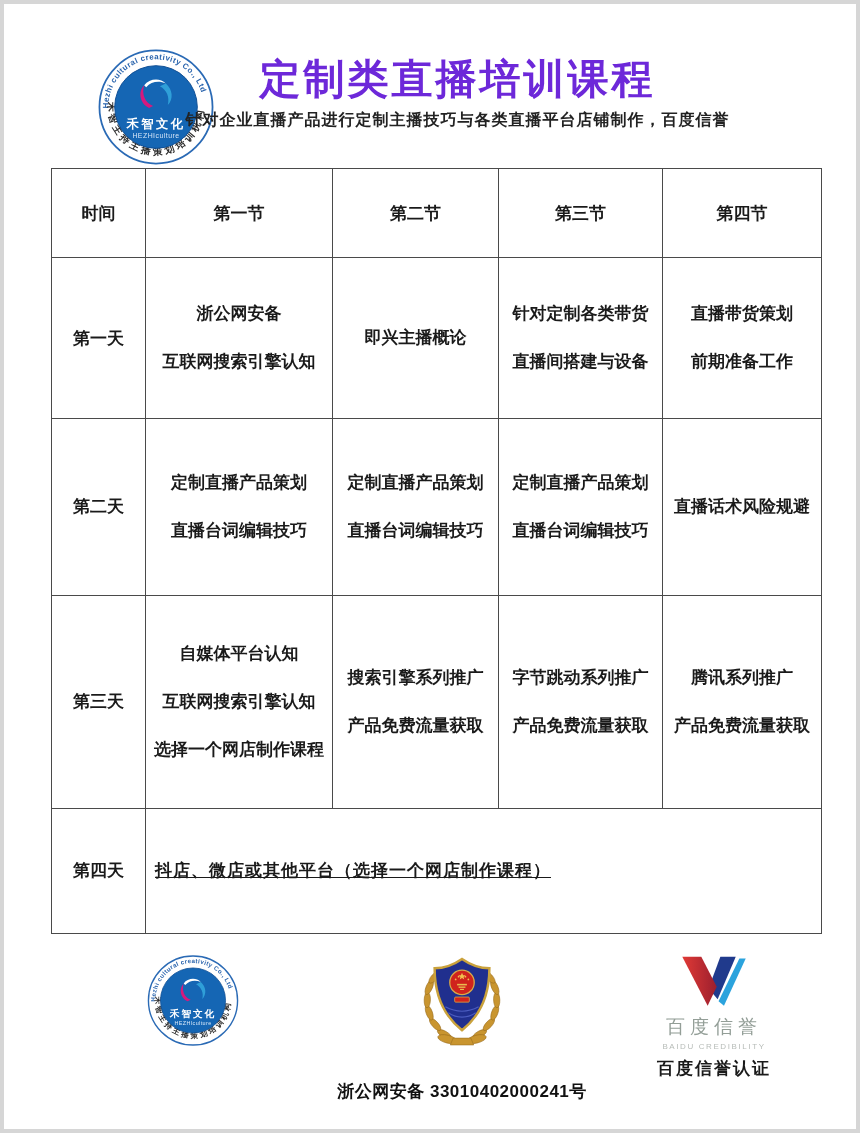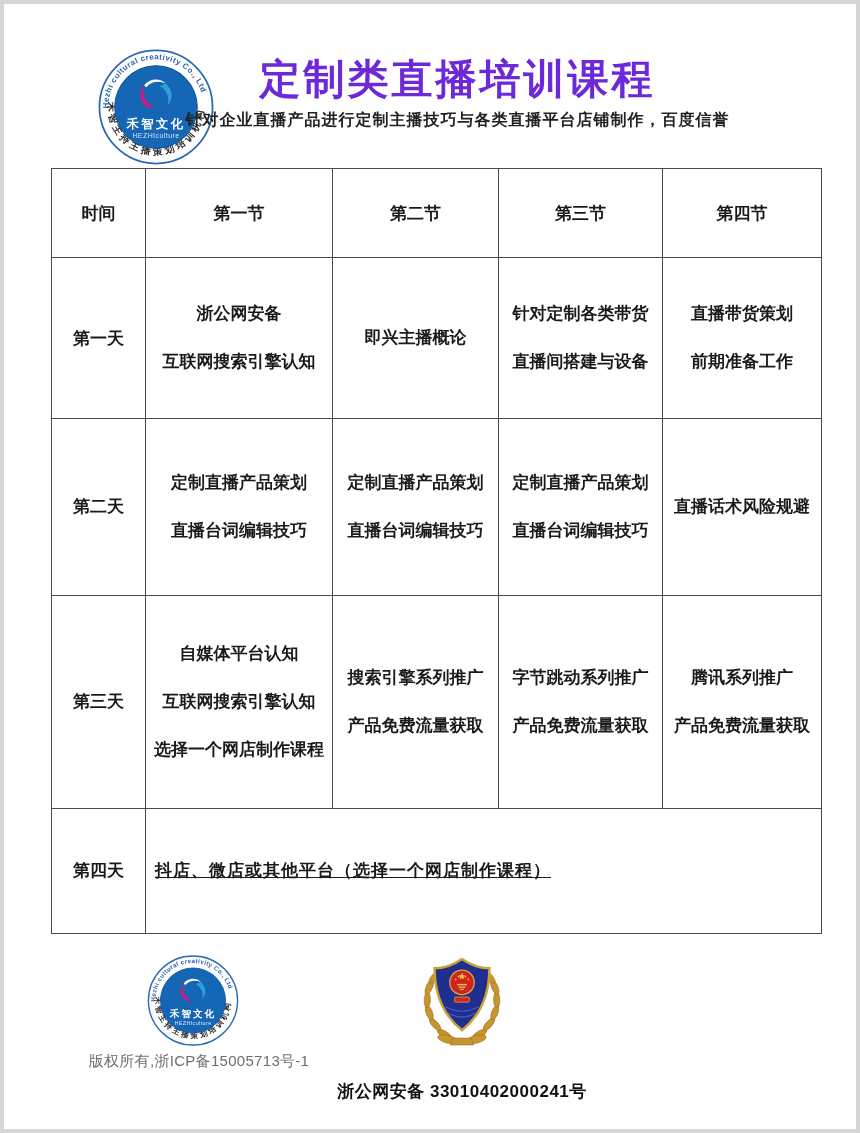--- a/index.html
+++ b/index.html
@@ -182,21 +182,20 @@
         <textPath href="#arcBottom2" startOffset="4%">禾智主持主播策划培训机构</textPath>
       </text>
       <circle cx="60" cy="60" r="42" fill="#1566b4" stroke="#0f4f95" stroke-width="1"></circle>
       <path d="M53,61 C44,57 41,45 48,38 C45,47 49,56 57,59 Z" fill="#d6197e"></path>
       <path d="M48,38 C53,31 64,30 70,36 C63,33 55,34 50,40 Z" fill="#ffffff"></path>
       <path d="M70,36 C77,42 78,52 72,58 C74,50 71,43 64,39 Z" fill="#2f9fd8"></path>
       <text x="60" y="81" text-anchor="middle" font-size="12.5" font-weight="700" fill="#ffffff" letter-spacing="2.5">禾智文化</text>
       <text x="60" y="92" text-anchor="middle" font-size="7" fill="#d7e7f8" letter-spacing="0.5">HEZHIculture</text>
     </svg>
   </div>
-  <div class="footer-copyright">版权所有,浙ICP备15005713号-1</div>
 
   <div class="police-badge">
     <svg viewBox="0 0 90 100">
       <g fill="#c9952f" stroke="#9a6d1d" stroke-width="0.6">
         <ellipse rx="8" ry="3.2" transform="translate(27,86) rotate(29)"></ellipse>
         <ellipse rx="8" ry="3.2" transform="translate(17.5,76) rotate(48)"></ellipse>
         <ellipse rx="8" ry="3.2" transform="translate(11.5,64) rotate(70)"></ellipse>
         <ellipse rx="8" ry="3.2" transform="translate(9.5,51) rotate(92)"></ellipse>
         <ellipse rx="8" ry="3.2" transform="translate(11.5,38) rotate(113)"></ellipse>
         <ellipse rx="8" ry="3.2" transform="translate(17,27.5) rotate(132)"></ellipse>
@@ -220,14 +219,30 @@
       <rect x="40" y="34.5" width="10" height="1.6" fill="#e9bc4f"></rect>
       <rect x="41.5" y="37.2" width="7" height="1.4" fill="#e9bc4f"></rect>
       <rect x="43" y="39.6" width="4" height="1.2" fill="#e9bc4f"></rect>
       <rect x="37.5" y="48" width="15" height="5.2" rx="1" fill="#d0231c" stroke="#d8ab48" stroke-width="0.8"></rect>
       <path d="M28,58 Q45,67 62,58" fill="none" stroke="#4b5cc0" stroke-width="1.2"></path>
       <path d="M31,64 Q45,73 59,64" fill="none" stroke="#4b5cc0" stroke-width="1.2"></path>
     </svg>
   </div>
   <div class="police-text">浙公网安备 33010402000241号</div>
 
+  <div class="baidu-block">
+    <svg class="baidu-v" viewBox="0 0 80 64">
+      <defs>
+        <linearGradient id="redGrad" x1="0" y1="0" x2="1" y2="0">
+          <stop offset="0" stop-color="#e03a36"></stop>
+          <stop offset="1" stop-color="#9c1f2e"></stop>
+        </linearGradient>
+      </defs>
+      <polygon points="47,3 64,3 44,50 34,38" fill="#203a8c"></polygon>
+      <polygon points="68,5 75,5 51,57 45,52" fill="#2ba3dd"></polygon>
+      <polygon points="5,3 26,3 43,36 33,57" fill="url(#redGrad)"></polygon>
+    </svg>
+    <div class="baidu-cn">百度信誉</div>
+    <div class="baidu-en">BAIDU CREDIBILITY</div>
+    <div class="baidu-cert">百度信誉认证</div>
+  </div>
 
 </div>
 
 </body></html>

